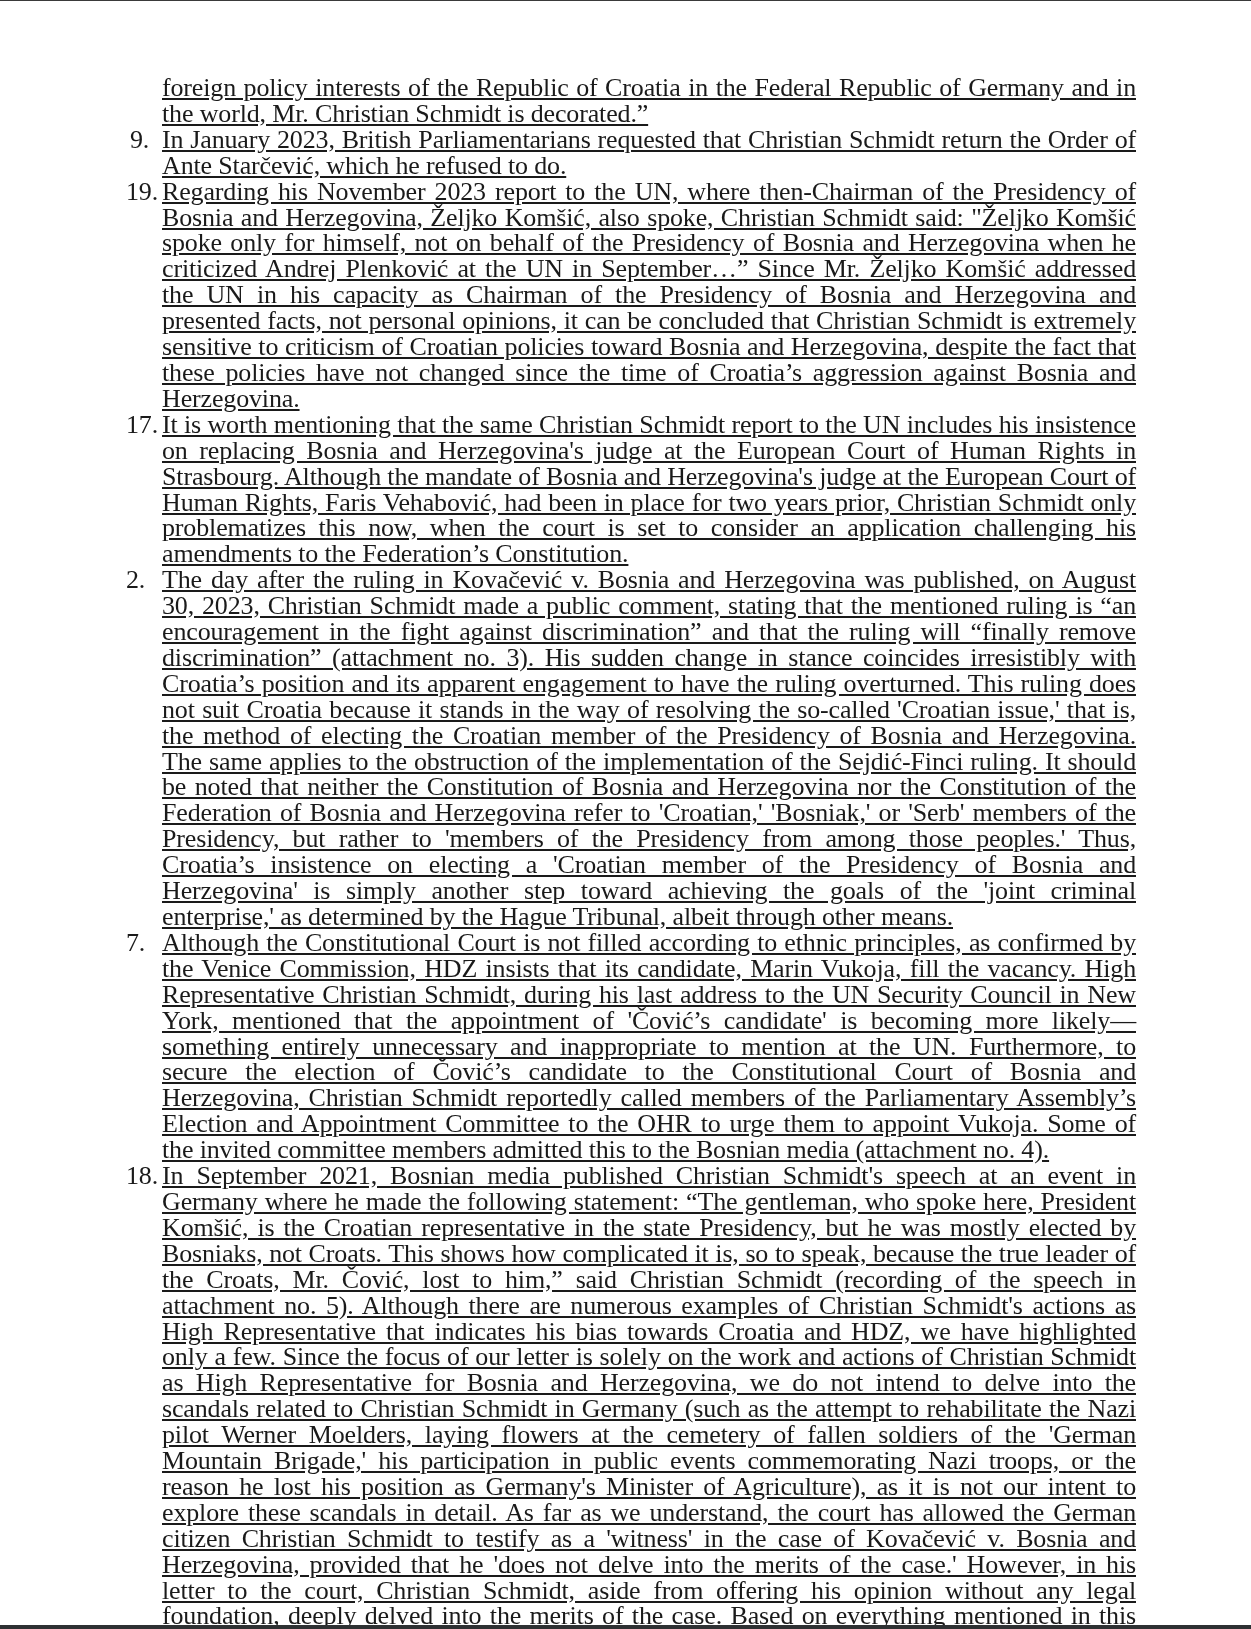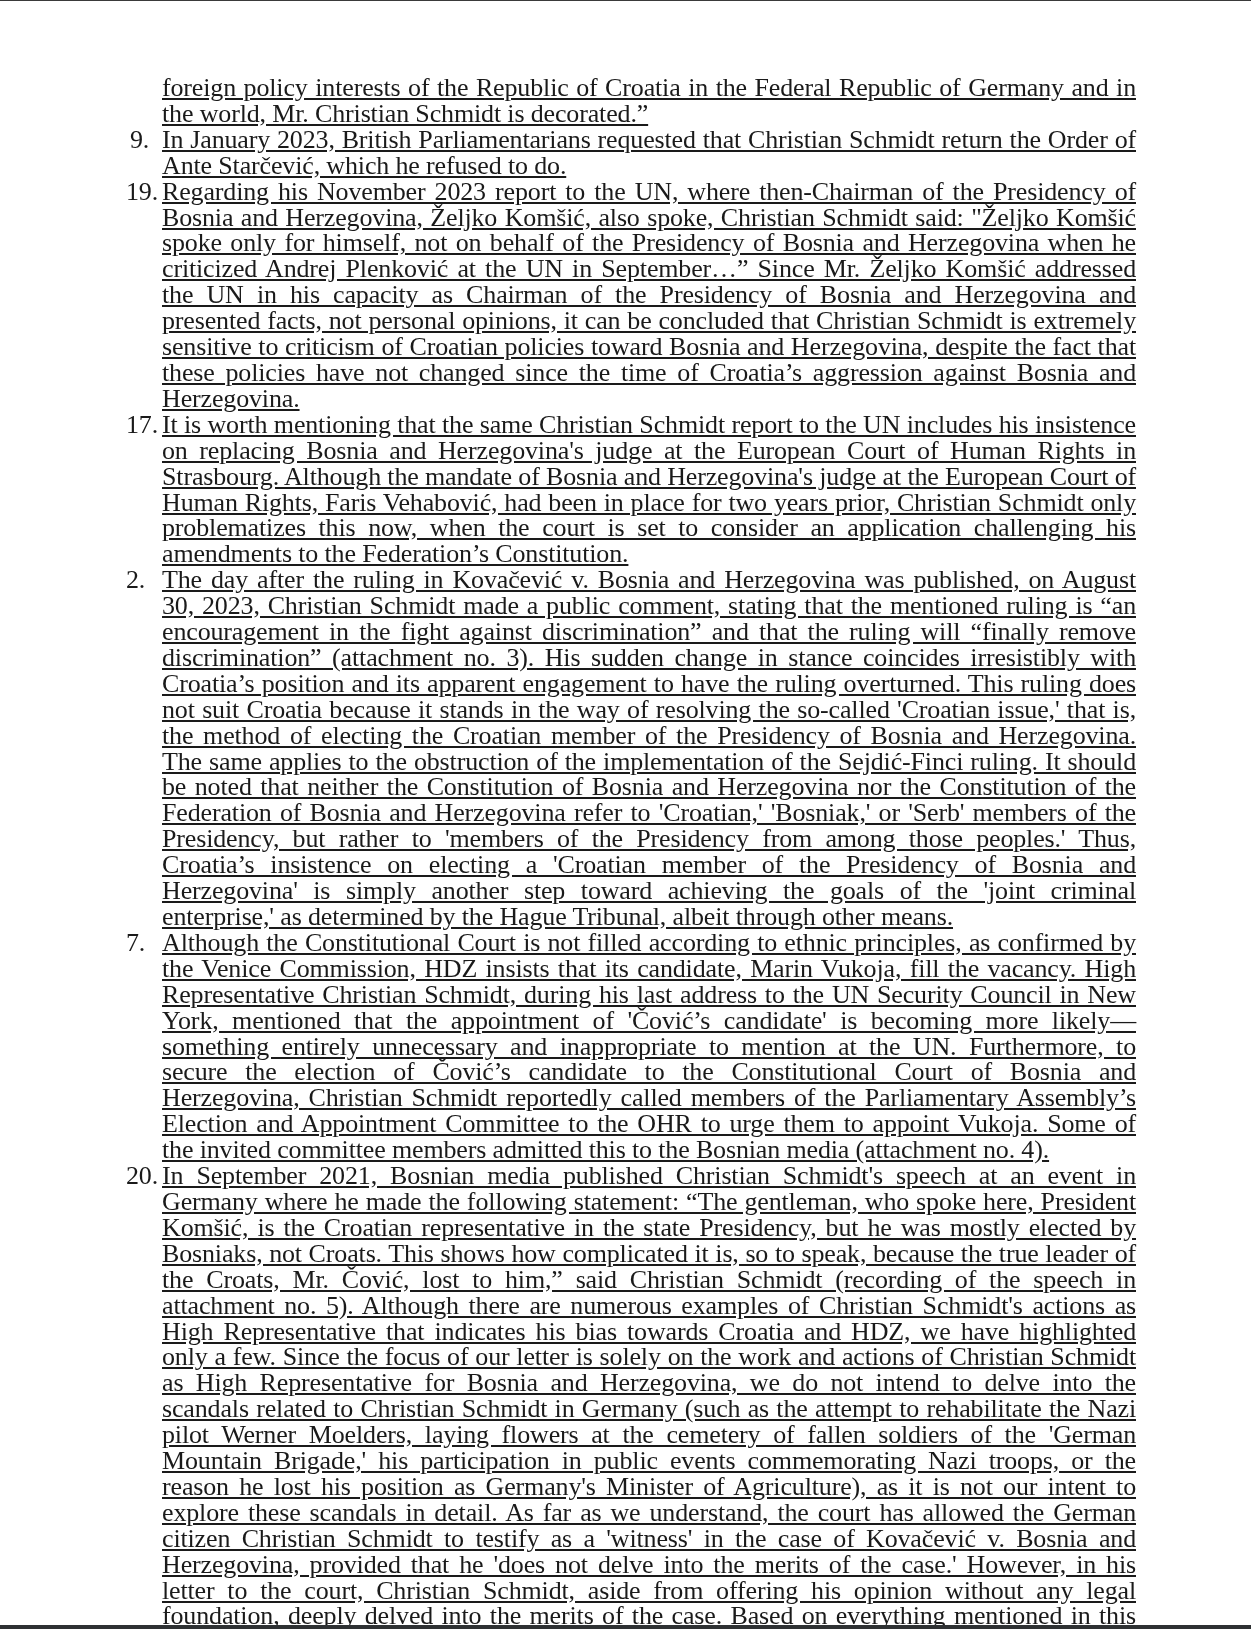--- a/index.html
+++ b/index.html
@@ -86,19 +86,19 @@
     </li>
     <li>
       <span class="num">2.</span>
       <span>The day after the ruling in Kovačević v. Bosnia and Herzegovina was published, on August 30, 2023, Christian Schmidt made a public comment, stating that the mentioned ruling is “an encouragement in the fight against discrimination” and that the ruling will “finally remove discrimination” (attachment no. 3). His sudden change in stance coincides irresistibly with Croatia’s position and its apparent engagement to have the ruling overturned. This ruling does not suit Croatia because it stands in the way of resolving the so-called 'Croatian issue,' that is, the method of electing the Croatian member of the Presidency of Bosnia and Herzegovina. The same applies to the obstruction of the implementation of the Sejdić-Finci ruling. It should be noted that neither the Constitution of Bosnia and Herzegovina nor the Constitution of the Federation of Bosnia and Herzegovina refer to 'Croatian,' 'Bosniak,' or 'Serb' members of the Presidency, but rather to 'members of the Presidency from among those peoples.' Thus, Croatia’s insistence on electing a 'Croatian member of the Presidency of Bosnia and Herzegovina' is simply another step toward achieving the goals of the 'joint criminal enterprise,' as determined by the Hague Tribunal, albeit through other means.</span>
     </li>
     <li>
       <span class="num">7.</span>
       <span>Although the Constitutional Court is not filled according to ethnic principles, as confirmed by the Venice Commission, HDZ insists that its candidate, Marin Vukoja, fill the vacancy. High Representative Christian Schmidt, during his last address to the UN Security Council in New York, mentioned that the appointment of 'Čović’s candidate' is becoming more likely—something entirely unnecessary and inappropriate to mention at the UN. Furthermore, to secure the election of Čović’s candidate to the Constitutional Court of Bosnia and Herzegovina, Christian Schmidt reportedly called members of the Parliamentary Assembly’s Election and Appointment Committee to the OHR to urge them to appoint Vukoja. Some of the invited committee members admitted this to the Bosnian media (attachment no. 4).</span>
     </li>
     <li>
-      <span class="num">20.</span>
+      <span class="num">18.</span>
       <span>In September 2021, Bosnian media published Christian Schmidt's speech at an event in Germany where he made the following statement: “The gentleman, who spoke here, President Komšić, is the Croatian representative in the state Presidency, but he was mostly elected by Bosniaks, not Croats. This shows how complicated it is, so to speak, because the true leader of the Croats, Mr. Čović, lost to him,” said Christian Schmidt (recording of the speech in attachment no. 5). Although there are numerous examples of Christian Schmidt's actions as High Representative that indicates his bias towards Croatia and HDZ, we have highlighted only a few. Since the focus of our letter is solely on the work and actions of Christian Schmidt as High Representative for Bosnia and Herzegovina, we do not intend to delve into the scandals related to Christian Schmidt in Germany (such as the attempt to rehabilitate the Nazi pilot Werner Moelders, laying flowers at the cemetery of fallen soldiers of the 'German Mountain Brigade,' his participation in public events commemorating Nazi troops, or the reason he lost his position as Germany's Minister of Agriculture), as it is not our intent to explore these scandals in detail. As far as we understand, the court has allowed the German citizen Christian Schmidt to testify as a 'witness' in the case of Kovačević v. Bosnia and Herzegovina, provided that he 'does not delve into the merits of the case.' However, in his letter to the court, Christian Schmidt, aside from offering his opinion without any legal foundation, deeply delved into the merits of the case. Based on everything mentioned in this letter, we believe that Christian Schmidt's credibility as a 'witness' in the case of Kovačević v. Bosnia and Herzegovina is highly questionable. Therefore, we call on the court to consider all the facts presented and to exclude Christian Schmidt as a witness, if the court has such a possibility.</span>
     </li>
   </ol>
 </div>
 
 <div class="bottom-bar"></div>
 
 </body></html>

